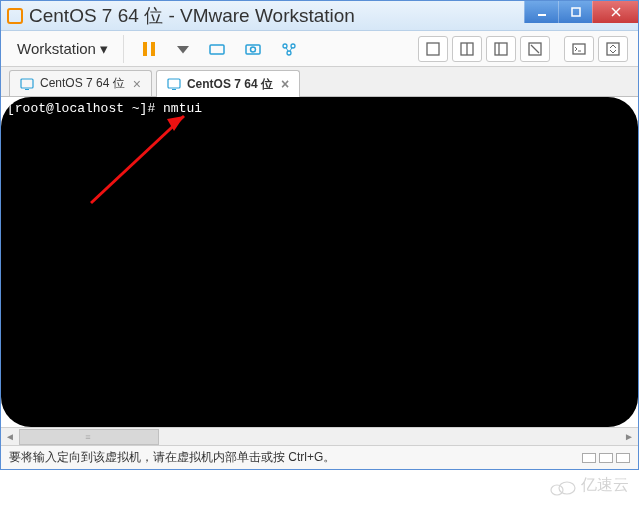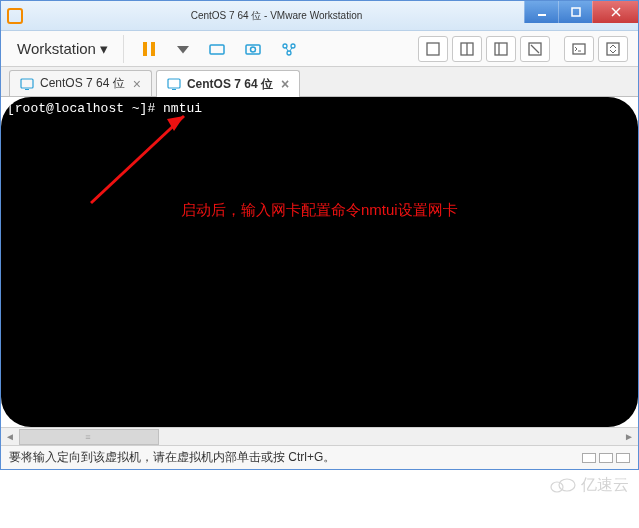--- a/index.html
+++ b/index.html
@@ -26,23 +26,22 @@
     border-bottom: 1px solid #b8d0e8;
     position: relative;
   }
   .titlebar .app-icon {
     width: 16px; height: 16px;
     margin-right: 6px;
     display: inline-flex; align-items: center; justify-content: center;
   }
   .titlebar .title {
     color: #333;
-    font-size: 10px;
+    font-size: 19px;
     flex: 1;
-    text-align: center;
   }
   .winbtns {
     display: flex;
     height: 22px;
     margin-top: -8px;
   }
   .winbtn {
     width: 34px;
     height: 22px;
     display: flex;
@@ -222,21 +221,21 @@
     border: 1px solid #aaa;
     background: #fff;
   }
 
   .watermark {
     position: absolute;
     right: 10px; bottom: 32px;
     color: rgba(128,128,128,.35);
     font-size: 16px;
     font-family: "Microsoft YaHei", sans-serif;
-    display: flex; align-items: flex-start; gap: 4px;
+    display: flex; align-items: flex-end; gap: 4px;
     pointer-events: none;
   }
   .watermark svg { width: 30px; height: 18px; opacity: .35; }
 
   .vm-logo { stroke: #f38b00; stroke-width: 2; fill: none; }
 </style>
 </head>
 <body>
 
 <div class="window">
@@ -376,21 +375,20 @@
       <span class="tab-close">×</span>
     </div>
   </div>
 
   <div class="terminal">
     <span class="prompt">[root@localhost ~]# </span><span class="cmd">nmtui</span>
     <svg class="arrow" viewBox="0 0 110 100">
       <line x1="105" y1="5" x2="12" y2="92" stroke="#e11" stroke-width="3"></line>
       <polygon points="105,5 95,20 88,8" fill="#e11"></polygon>
     </svg>
-    <div class="annotation">启动后，输入网卡配置命令nmtui设置网卡</div>
   </div>
 
   <div class="scroll-h">
     <div class="sbtn">◄</div>
     <div class="track">
       <div class="thumb">≡</div>
     </div>
     <div class="sbtn">►</div>
   </div>
 

